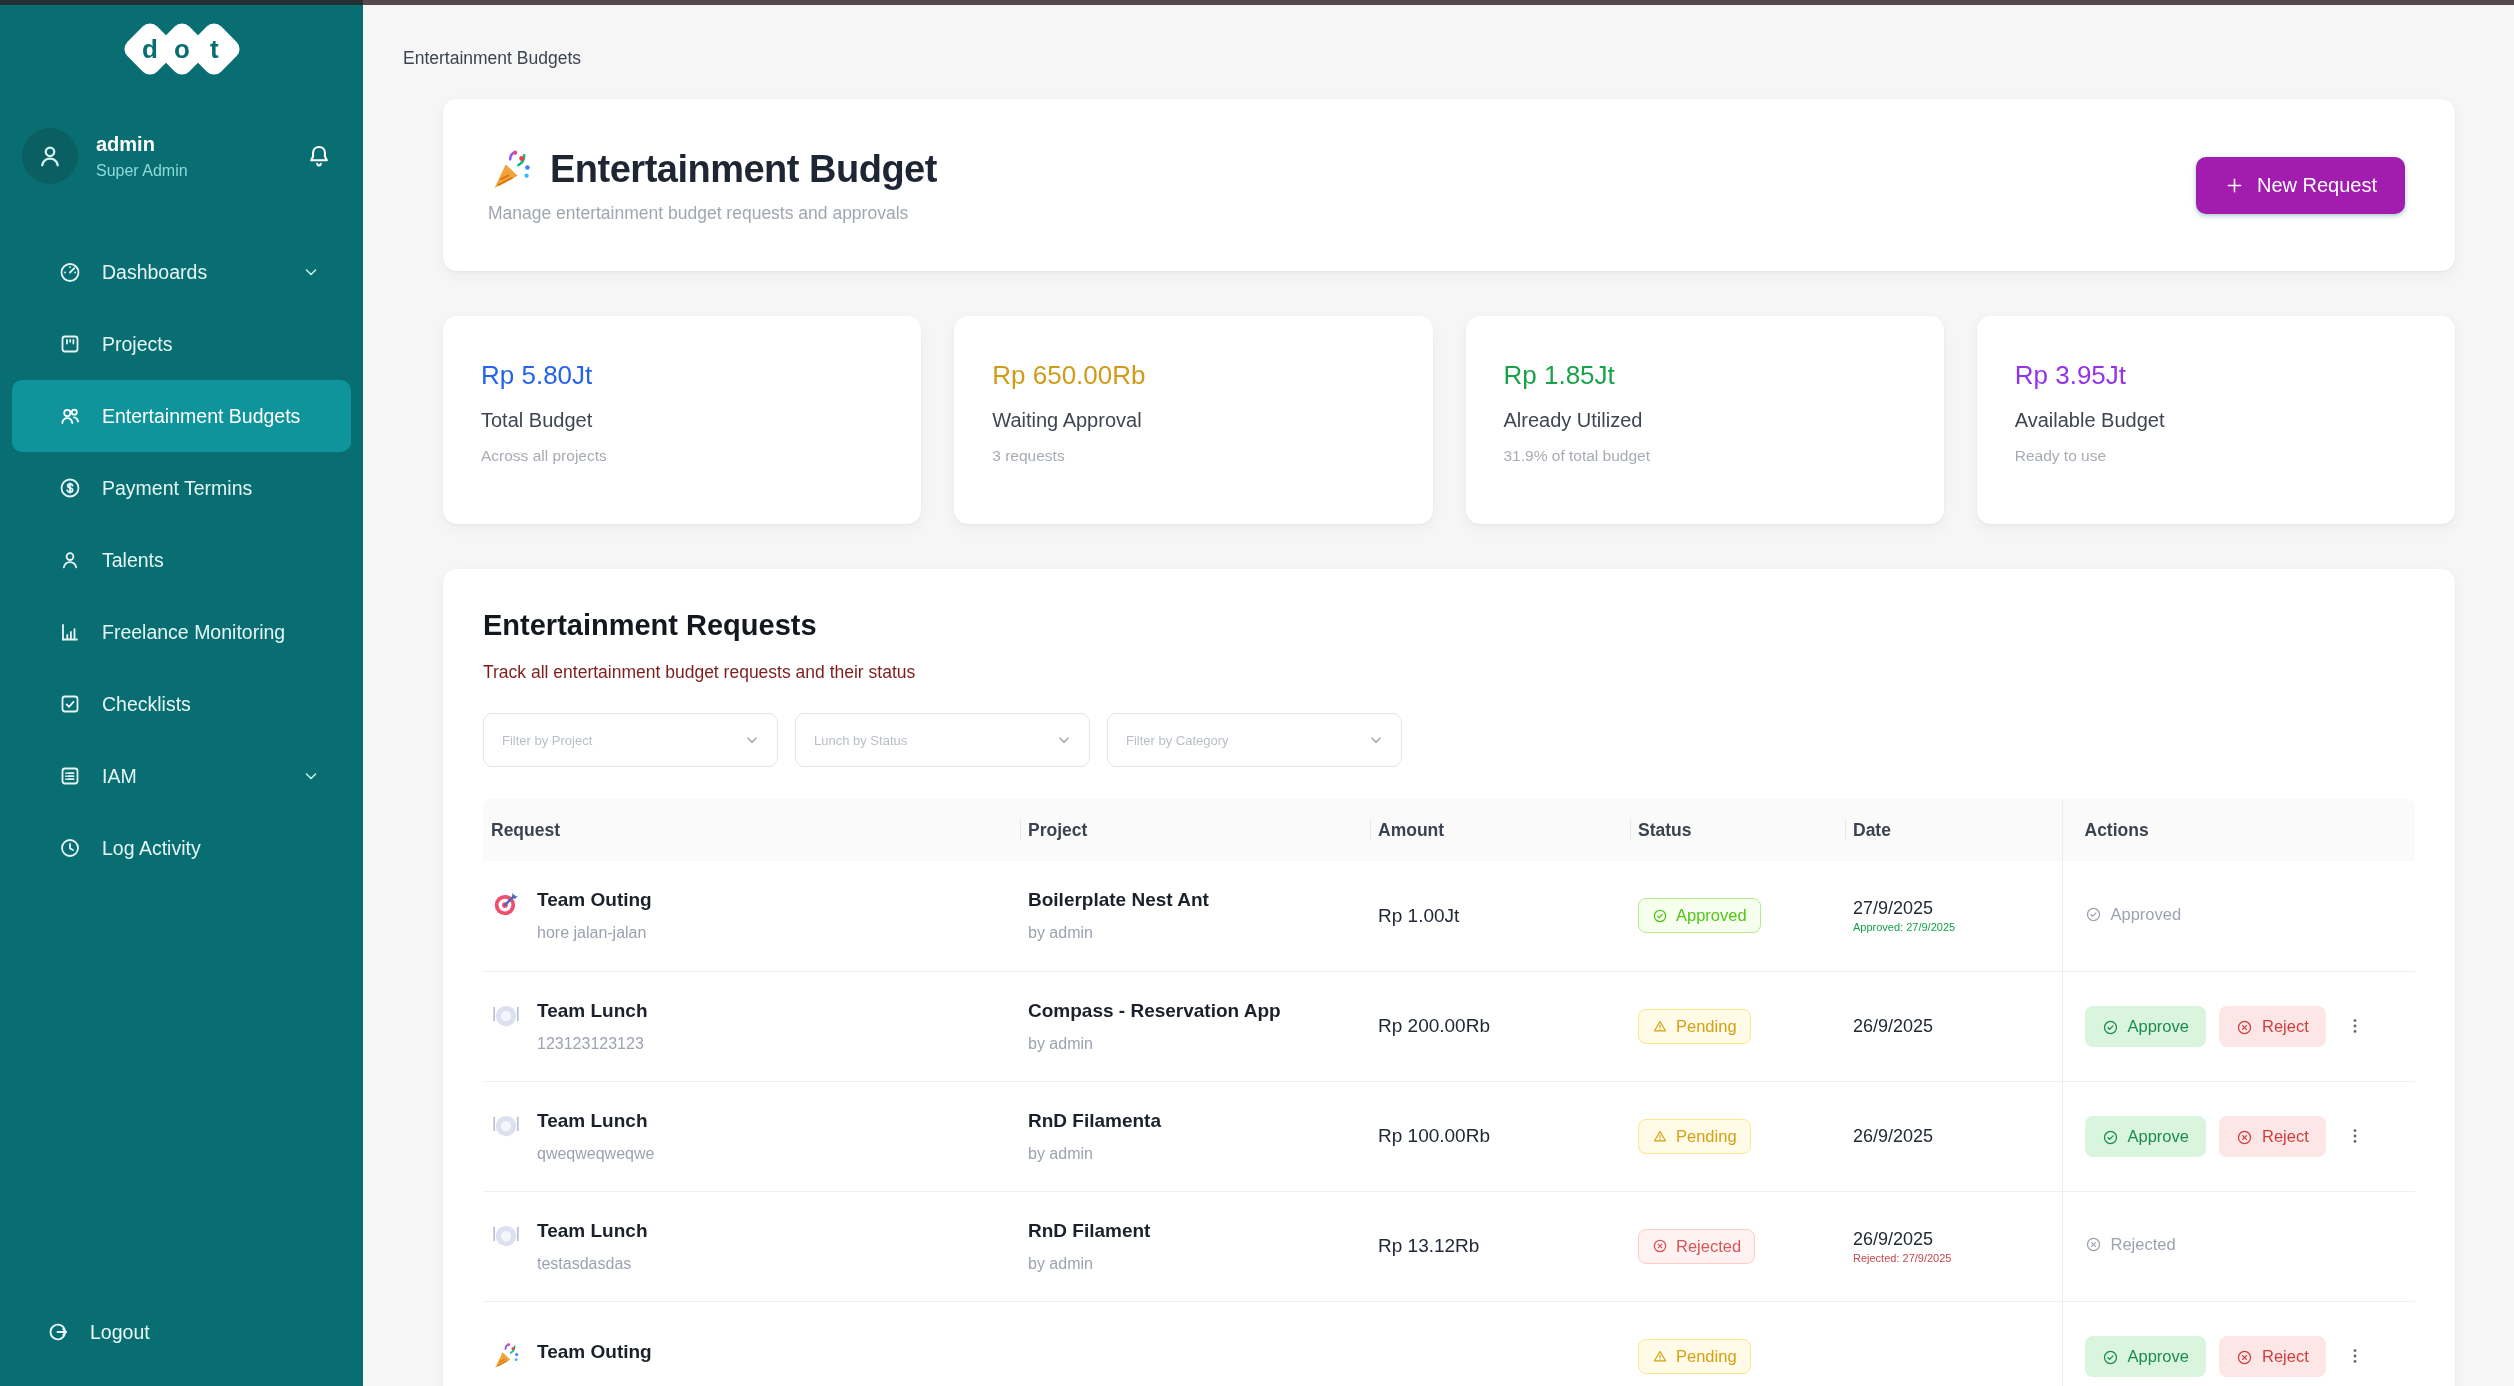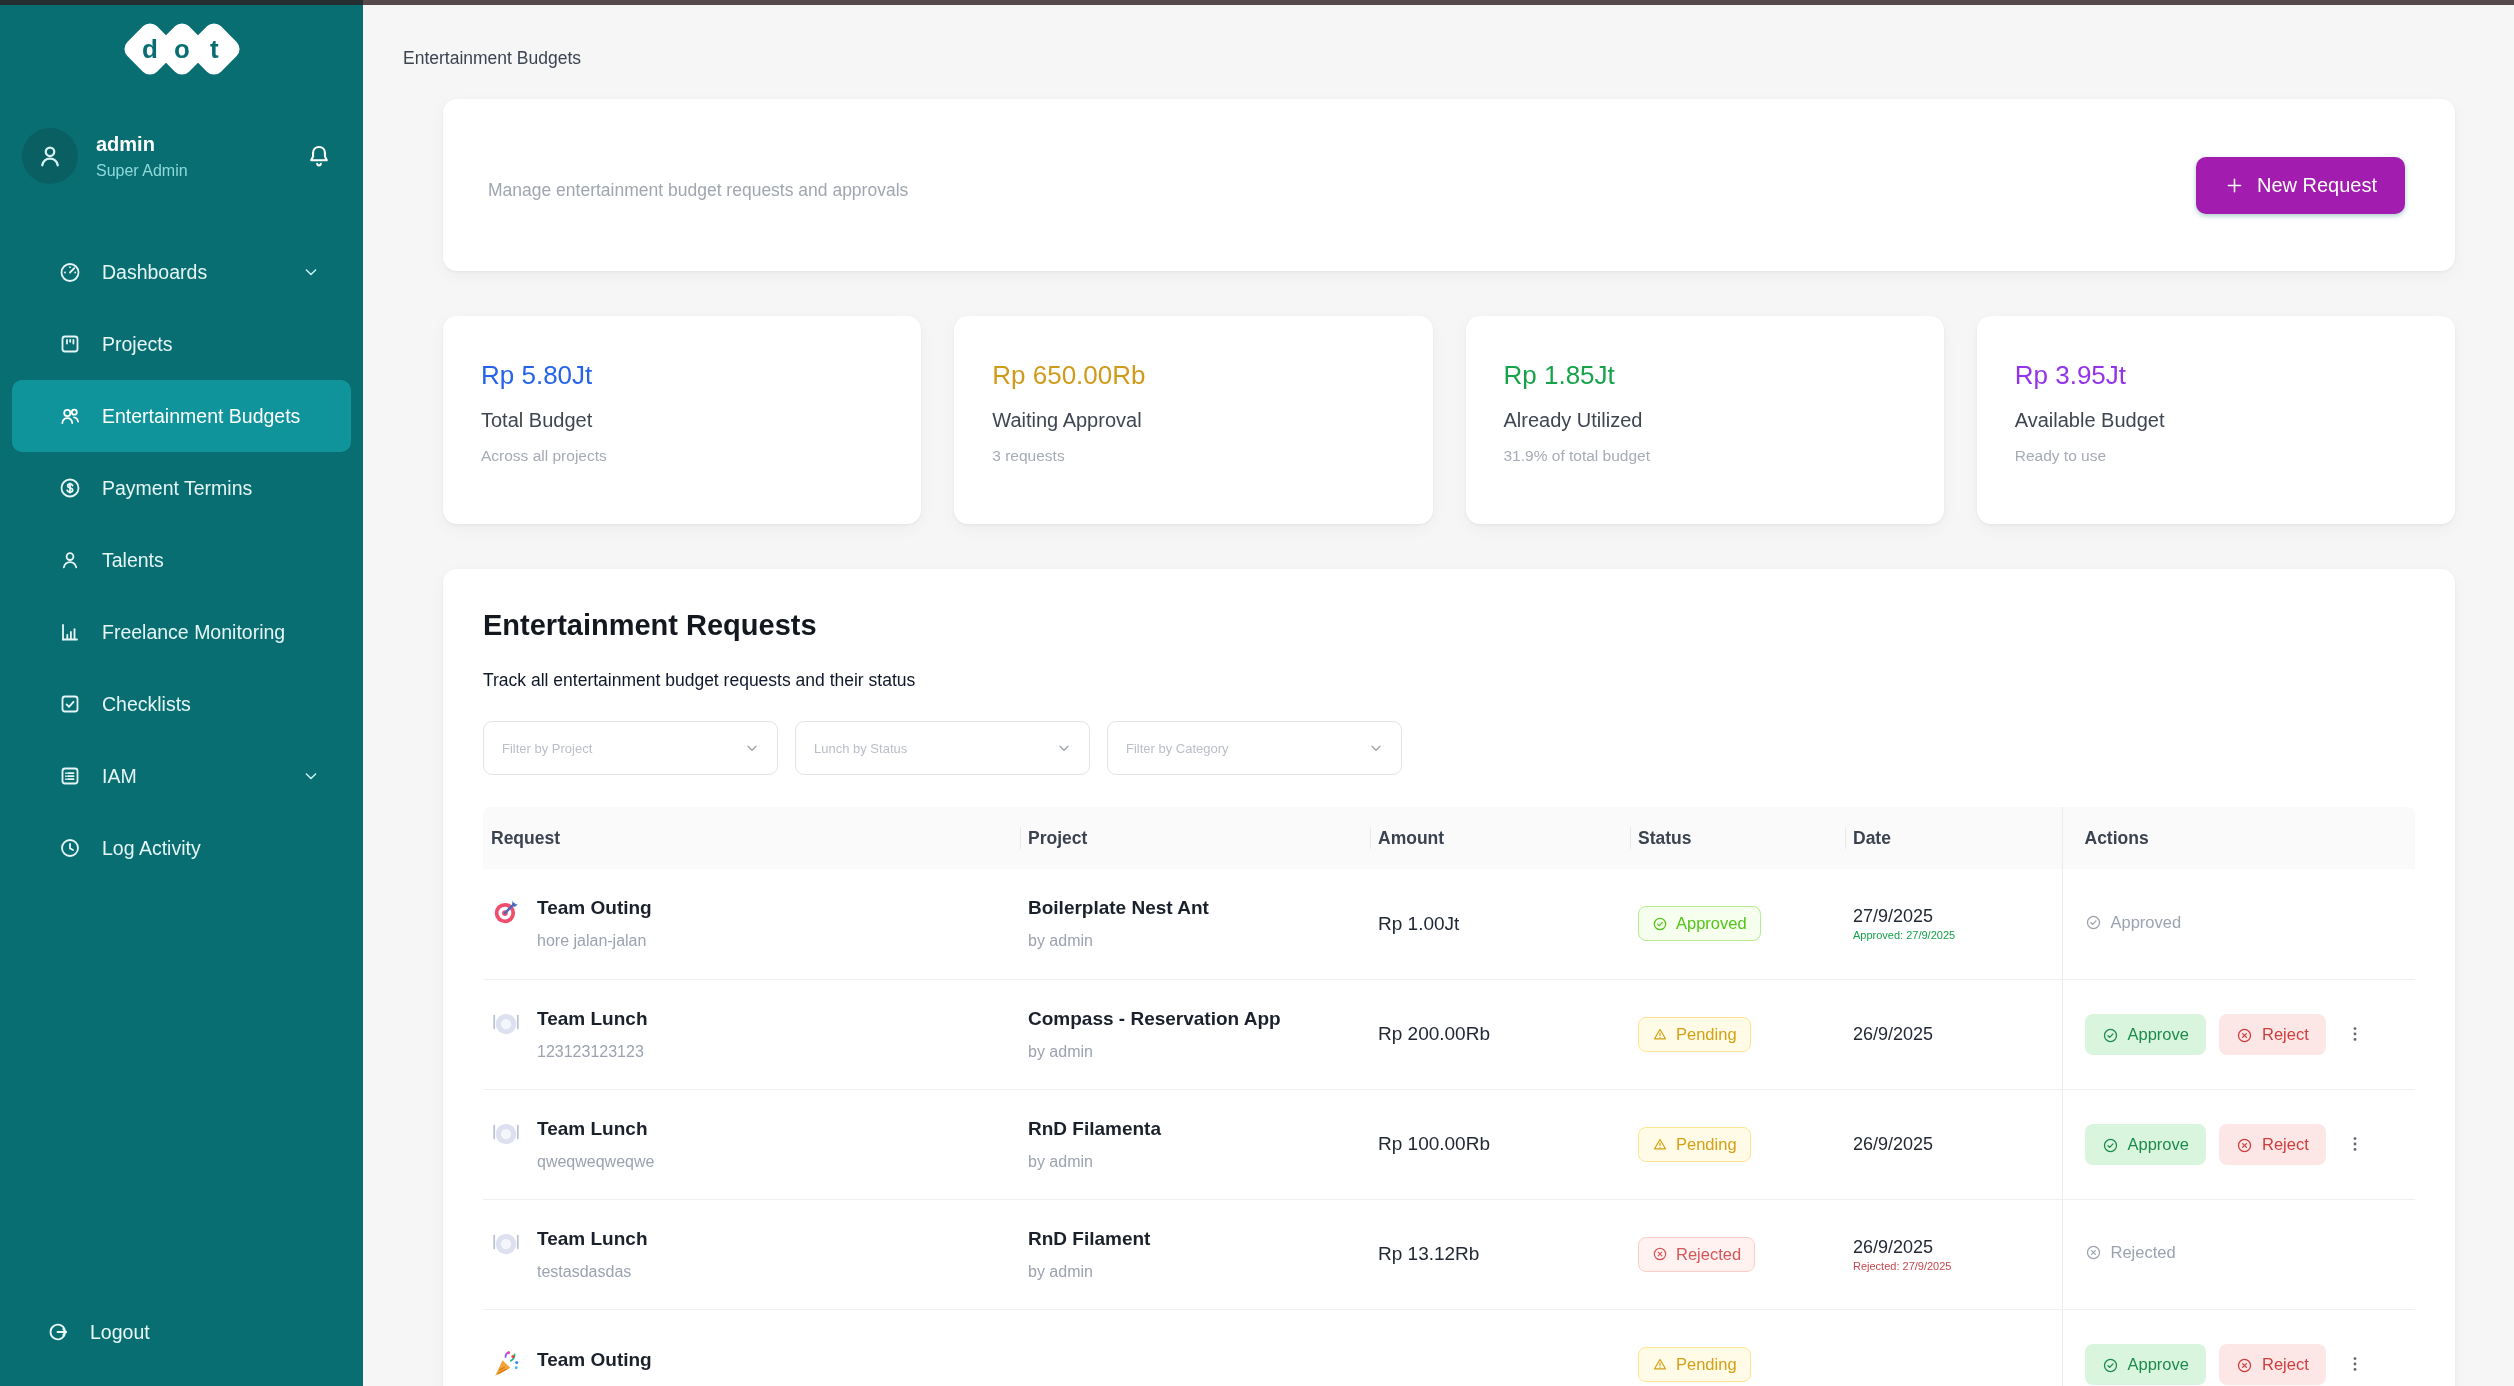--- a/index.html
+++ b/index.html
@@ -61,21 +61,21 @@
   
   .stats-row { display:flex; gap:33px; margin-top:45px; }
   .stat-card { flex:1; height:208px; padding:44px 38px; }
   .stat-value { font-size:26px; font-weight:normal; }
   .stat-label { font-size:20px; color:#3f4652; margin-top:18px; }
   .stat-sub { font-size:15.5px; color:#a6abb4; margin-top:15px; }
 
   
   .requests-card { margin-top:45px; padding:40px 40px 0 40px; min-height:800px; }
   .section-title { font-size:29px; font-weight:bold; color:#13181f; }
-  .section-subtitle { font-size:17.5px; color:#0f172a; margin-top:28px; }
+  .section-subtitle { font-size:17.5px; color:#7f1d1d; margin-top:20px; }
   .filters { display:flex; gap:17px; margin-top:30px; }
   .filter-select { width:295px; height:54px; border:1px solid #e3e5e9; border-radius:9px;
                    background:#fff; display:flex; align-items:center;
                    padding:0 16px 0 18px; cursor:pointer; }
   .filter-placeholder { font-size:13px; color:#b9bec7; flex:1; }
   .filter-chev { color:#9aa0a8; display:flex; }
 
   table { border-collapse:collapse; table-layout:fixed; width:100%; margin-top:32px; }
   col.c-request{width:537px;} col.c-project{width:350px;} col.c-amount{width:260px;}
   col.c-status{width:215px;} col.c-date{width:217px;} col.c-actions{width:auto;}
@@ -273,20 +273,36 @@
 
   <main class="main">
     <div class="breadcrumb-bar">
       <span class="breadcrumb">Entertainment Budgets</span>
     </div>
 
     <div class="content">
 
       <section class="card header-card">
         <div class="header-left">
+          <div class="title-row">
+            <span class="page-emoji" style="width: 46px; height: 46px;">
+                <svg viewBox="0 0 28 28" width="46" height="46">
+                  <path d="M4 25L10.8 10.5 18 17.5 4 25z" fill="#f2a33c"></path>
+                  <path d="M6.2 23.2l8.7-4.5" stroke="#d97706" stroke-width="1.1"></path>
+                  <path d="M7.5 19.8l5.2-2.7" stroke="#d97706" stroke-width="1.1"></path>
+                  <path d="M18.5 11c2.3-1.2 3.5-3.4 3.5-6" stroke="#10b981" stroke-width="1.6" fill="none" stroke-linecap="round"></path>
+                  <path d="M13.5 7.5c0-2.3 1.2-3.7 3-4.3" stroke="#8b5cf6" stroke-width="1.6" fill="none" stroke-linecap="round"></path>
+                  <circle cx="20.5" cy="7" r="1.5" fill="#ef4444"></circle>
+                  <circle cx="24" cy="12.5" r="1.4" fill="#3b82f6"></circle>
+                  <circle cx="16.5" cy="3.5" r="1.3" fill="#ec4899"></circle>
+                  <circle cx="23.5" cy="17.5" r="1.3" fill="#38bdf8"></circle>
+                </svg>
+              </span>
+            <h1 class="page-title">Entertainment Budget</h1>
+          </div>
           <p class="page-subtitle">Manage entertainment budget requests and approvals</p>
         </div>
         <button class="primary-btn">
           <span style="display: flex; width: 21px; height: 21px;">
               <svg viewBox="0 0 24 24" fill="none" stroke="currentColor" stroke-width="1.8" stroke-linecap="round" stroke-linejoin="round" width="21" height="21">
                 <path d="M12 5v14"></path>
                 <path d="M5 12h14"></path>
               </svg>
             </span>
           <span>New Request</span>

